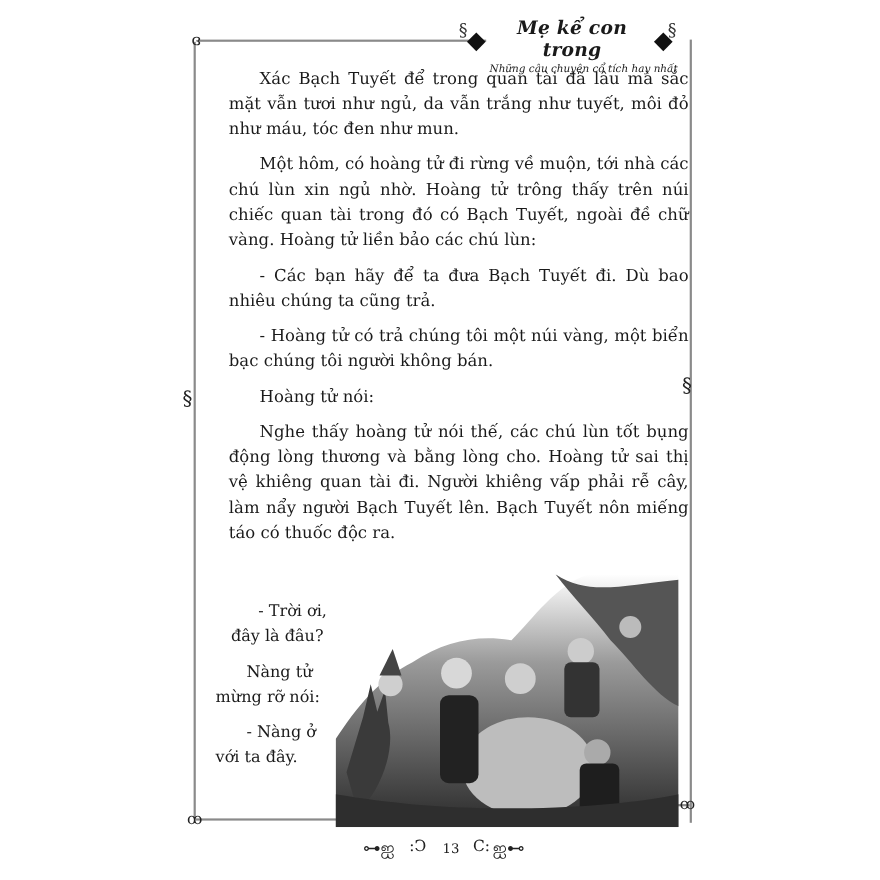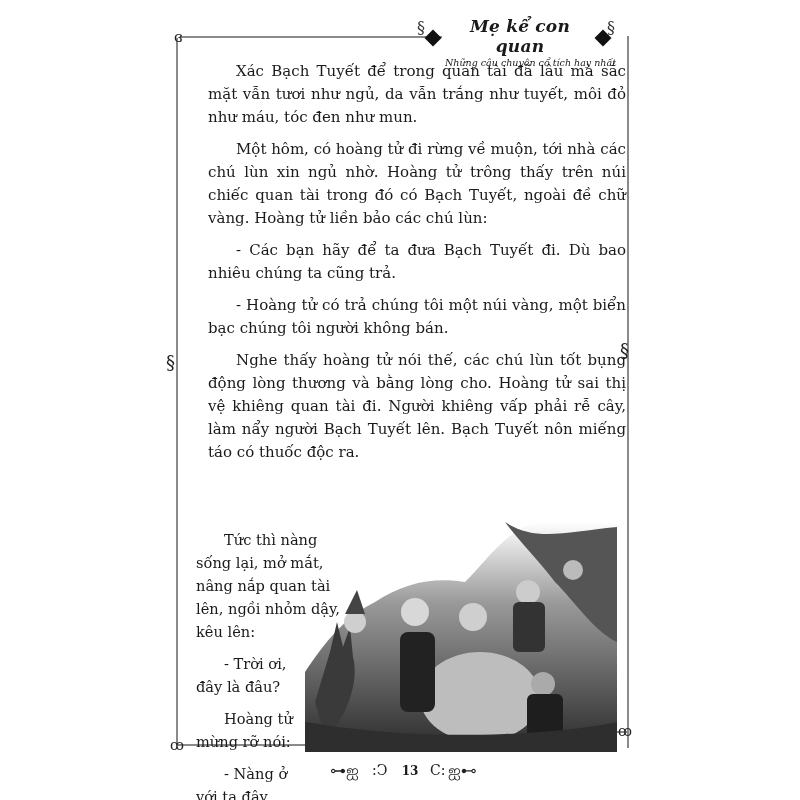--- a/index.html
+++ b/index.html
@@ -29,21 +29,21 @@
   
   #side-text { position:absolute; left:196px; top:528px; width:112px; font-size:14.6px; line-height:23px; }
   #side-text .para { text-indent:28px; text-align:left; }
 
   
   #illustration { position:absolute; left:305px; top:522px; width:312px; height:230px; overflow:hidden; }
   #illustration svg { display:block; }
 
   
   #footer { position:absolute; left:330px; top:760px; width:160px; height:30px; }
-  #page-number { position:absolute; left:62px; top:4px; width:36px; text-align:center; font-family:"DejaVu Serif", serif; font-weight:bold; font-size:12px; }
+  #page-number { position:absolute; left:62px; top:4px; width:36px; text-align:center; font-family:"DejaVu Serif", serif; font-weight:normal; font-size:12px; }
 </style>
 </head>
 <body>
 
 <div class="frame-line" id="frame-top"></div>
 <div class="frame-line" id="frame-right"></div>
 <div class="frame-line" id="frame-left"></div>
 <div class="frame-line" id="frame-bottom-left"></div>
 <div class="frame-line" id="frame-bottom-right"></div>
 
@@ -54,38 +54,36 @@
 
 <span class="orn" style="left:166px;top:354px;font-size:18px;">§</span>
 <span class="orn" style="left:620px;top:342px;font-size:18px;">§</span>
 
 <div class="diamond" style="left:427px;top:32px;"></div>
 <span class="swirl" style="left:417px;top:18px;">§</span>
 <div class="diamond" style="left:597px;top:32px;"></div>
 <span class="swirl" style="left:607px;top:18px;">§</span>
 
 <div id="header">
-  <span id="header-title">Mẹ kể con quan</span>
+  <span id="header-title">Mẹ kể con trong</span>
   <span id="header-subtitle">Những câu chuyện cổ tích hay nhất</span>
 </div>
 
 <div id="page-text">
   <p class="para">Xác Bạch Tuyết để trong quan tài đã lâu mà sắc mặt vẫn tươi như ngủ, da vẫn trắng như tuyết, môi đỏ như máu, tóc đen như mun.</p>
   <p class="para">Một hôm, có hoàng tử đi rừng về muộn, tới nhà các chú lùn xin ngủ nhờ. Hoàng tử trông thấy trên núi chiếc quan tài trong đó có Bạch Tuyết, ngoài đề chữ vàng. Hoàng tử liền bảo các chú lùn:</p>
   <p class="para">- Các bạn hãy để ta đưa Bạch Tuyết đi. Dù bao nhiêu chúng ta cũng trả.</p>
   <p class="para">- Hoàng tử có trả chúng tôi một núi vàng, một biển bạc chúng tôi người không bán.</p>
+  <p class="para">Hoàng tử nói:</p>
   <p class="para">Nghe thấy hoàng tử nói thế, các chú lùn tốt bụng động lòng thương và bằng lòng cho. Hoàng tử sai thị vệ khiêng quan tài đi. Người khiêng vấp phải rễ cây, làm nẩy người Bạch Tuyết lên. Bạch Tuyết nôn miếng táo có thuốc độc ra.</p>
 </div>
 
 <div id="side-text">
-  <p class="para" style="width:112px;">
-      <span style="display:block;width:158px;position:relative;">Tức thì nàng sống lại, mở mắt, nâng nắp quan tài lên, ngồi nhỏm dậy, kêu lên:</span>
-    </p>
-  <p class="para" style="margin-top:4px;">- Trời ơi, đây là đâu?</p>
-  <p class="para">Hoàng tử mừng rỡ nói:</p>
+  <p class="para" style="margin-top:16px;text-align:center;">- Trời ơi, đây là đâu?</p>
+  <p class="para">Nàng tử mừng rỡ nói:</p>
   <p class="para">- Nàng ở với ta đây.</p>
 </div>
 
 <div id="illustration">
   <svg width="312" height="230" viewBox="0 0 312 230">
     <defs>
       <linearGradient id="g1" x1="0" y1="0" x2="0" y2="1">
         <stop offset="0" stop-color="#ffffff"></stop>
         <stop offset="0.35" stop-color="#9a9a9a"></stop>
         <stop offset="1" stop-color="#2a2a2a"></stop>

